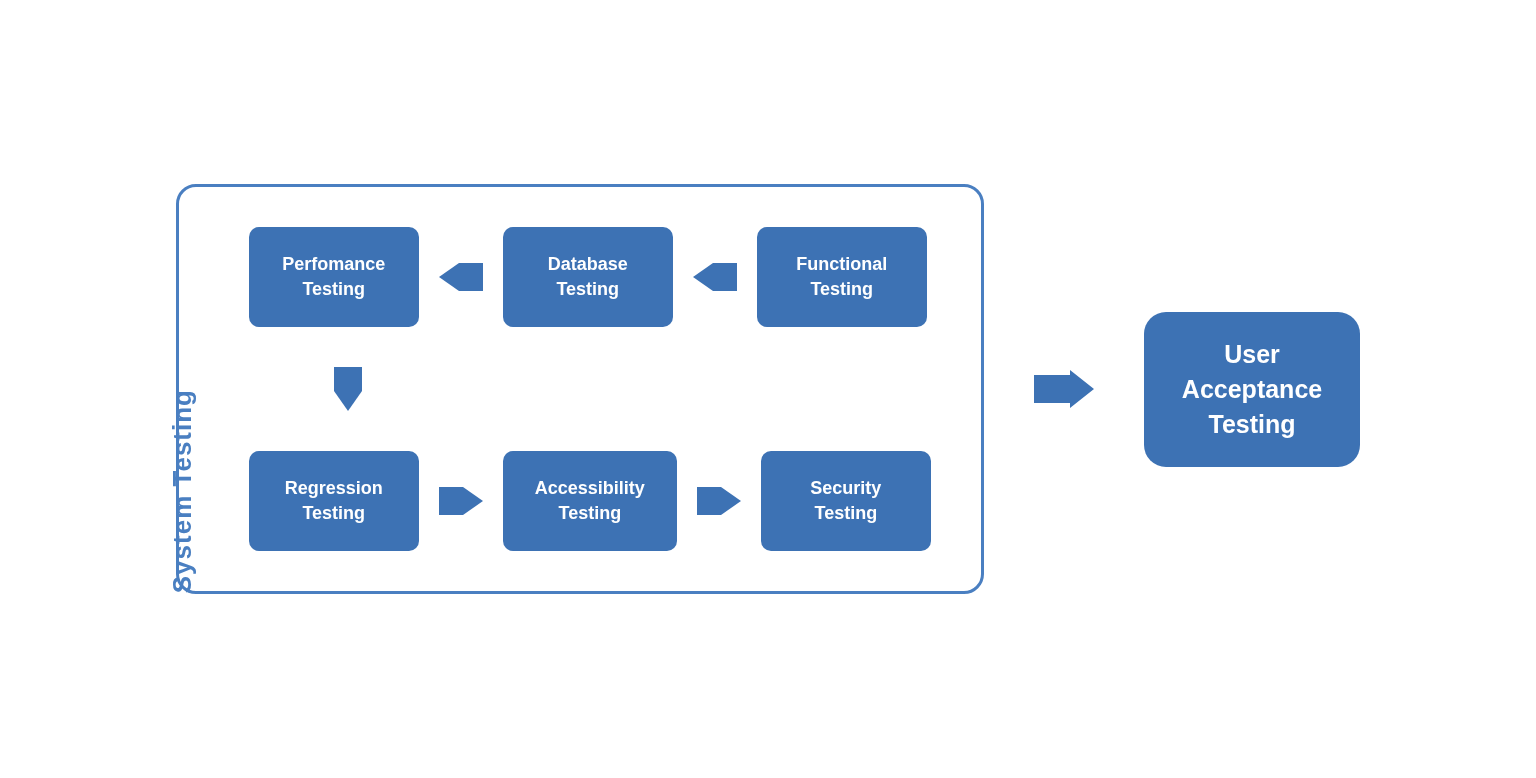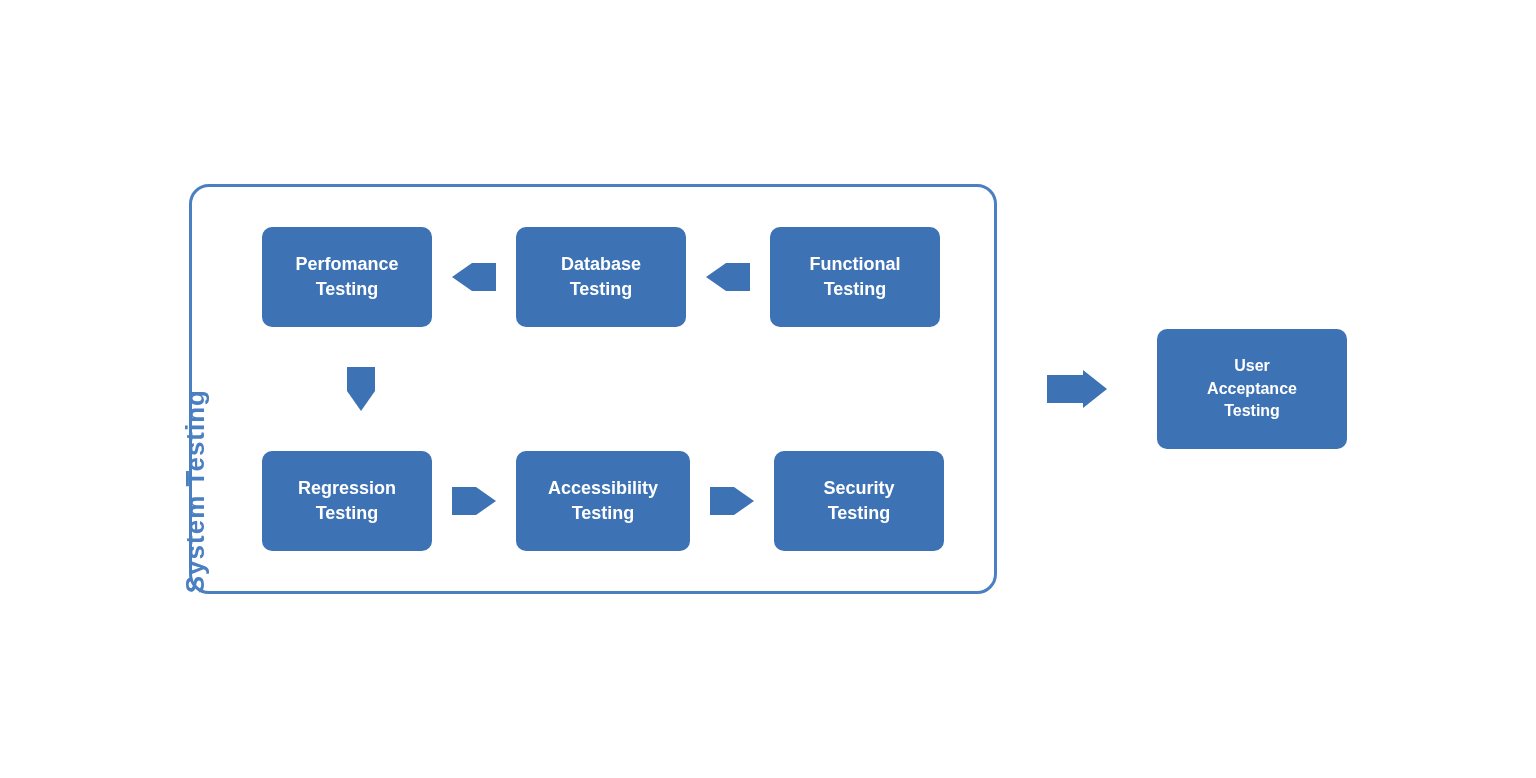--- a/index.html
+++ b/index.html
@@ -81,24 +81,24 @@
     .arrow-down-container {
       display: flex;
       align-items: center;
       justify-content: flex-start;
       padding-left: 85px;
     }
 
     .uat-box {
       background: #3d72b4;
       color: #ffffff;
-      border-radius: 10px;
-      padding: 25px 26px;
+      border-radius: 22px;
+      padding: 25px 38px;
       text-align: center;
-      font-size: 16px;
+      font-size: 25px;
       font-weight: bold;
       line-height: 1.4;
       min-width: 190px;
       min-height: 120px;
       display: flex;
       align-items: center;
       justify-content: center;
     }
   </style>
 </head>

